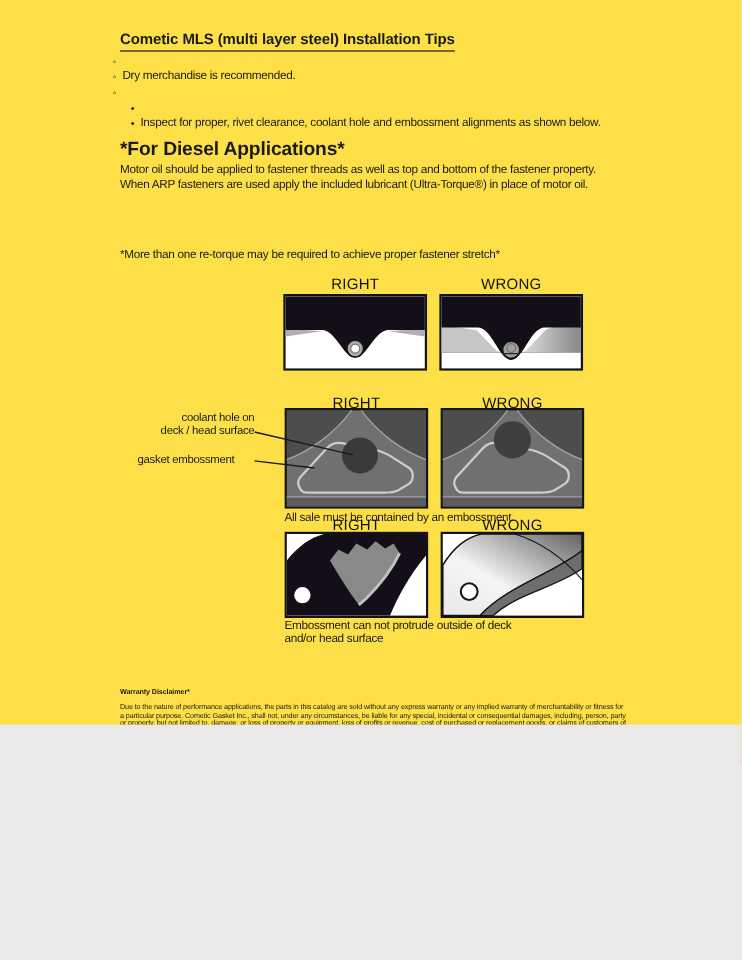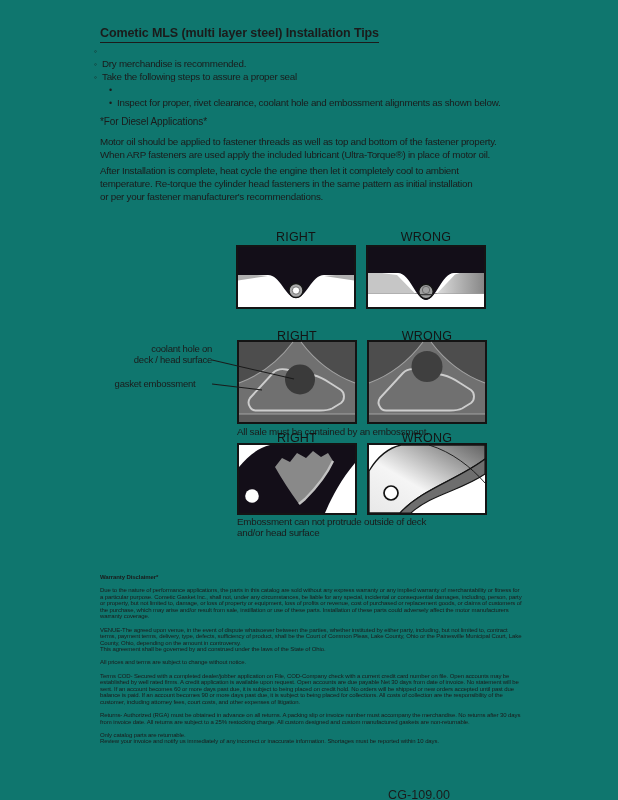--- a/index.html
+++ b/index.html
@@ -1,33 +1,33 @@
 <!DOCTYPE html>
 <html><head>
 <meta charset="utf-8">
 <style>
   html,body { margin:0; padding:0; background:#e9e9e9; }
   .page {
-    position:relative; width:618px; height:800px; margin:0 auto;
-    background:#0f766e; overflow:hidden;
+    position:relative; width:618px; height:604px; margin:0 auto;
+    background:#fde047; overflow:hidden;
     font-family:"Liberation Sans", sans-serif; color:#1b1b1b;
   }
   .abs { position:absolute; }
   .title {
     left:100px; top:26px; font-size:12.5px; font-weight:bold; letter-spacing:-0.1px;
     border-bottom:1.6px solid #1b1b1b; padding-bottom:2px;
   }
   .body-text { font-size:9.8px; letter-spacing:-0.25px; line-height:13px; }
   .pre { white-space:pre-line; }
   .bullets { left:94px; top:45px; }
   .b-row { display:flex; align-items:flex-start; line-height:12.9px; }
   .b-row .mk { width:8px; flex:none; font-size:8.5px; line-height:12.9px; }
   .b-row.sub { margin-left:15px; }
   .b-row.sub .mk { font-size:9px; }
-  .h2 { font-size:10px; font-weight:normal; letter-spacing:-0.1px; }
+  .h2 { font-size:16px; font-weight:bold; letter-spacing:-0.1px; }
   .rw-label { width:120px; text-align:center; font-size:12.5px; letter-spacing:0.2px; color:#141414; }
   .caption { font-size:9.8px; letter-spacing:-0.25px; line-height:11px; }
   .side-label { width:114px; text-align:right; font-size:9.5px; letter-spacing:-0.25px; line-height:10.5px; }
   .panel { display:block; }
   .disc-wrap { left:100px; top:574px; width:424px; }
   .disc { font-size:6px; letter-spacing:-0.1px; line-height:6.6px; margin:0 0 6.5px 0; }
   .disc.bold { font-weight:bold; }
   .disc div { margin:0; }
   .page-code { font-size:12.5px; letter-spacing:0.1px; }
 </style>
@@ -41,37 +41,34 @@
   <div class="abs bullets body-text">
     <div class="b-row">
       <span class="mk">◦</span>
     </div>
     <div class="b-row">
       <span class="mk">◦</span>
       <span>Dry merchandise is recommended.</span>
     </div>
     <div class="b-row">
       <span class="mk">◦</span>
-      <span>Take the following steps to assure a proper seal</span>
     </div>
     <div class="b-row sub">
       <span class="mk">•</span>
     </div>
     <div class="b-row sub">
       <span class="mk">•</span>
       <span>Inspect for proper, rivet clearance, coolant hole and embossment alignments as shown below.</span>
     </div>
   </div>
 
   <div class="abs h2" style="left:100px; top:116px;">*For Diesel Applications*</div>
   <div class="abs body-text pre" style="left:100px; top:135px; width:440px;">Motor oil should be applied to fastener threads as well as top and bottom of the fastener property.
 When ARP fasteners are used apply the included lubricant (Ultra-Torque®) in place of motor oil.</div>
-  <div class="abs body-text pre" style="left:100px; top:164px; width:440px;">After Installation is complete, heat cycle the engine then let it completely cool to ambient
-temperature. Re-torque the cylinder head fasteners in the same pattern as initial installation
-or per your fastener manufacturer's recommendations.</div>
+  <div class="abs body-text" style="left:100px; top:206px; width:440px;">*More than one re-torque may be required to achieve proper fastener stretch*</div>
 
   <div class="abs rw-label" style="left:236px; top:230px;">RIGHT</div>
   <div class="abs rw-label" style="left:366px; top:230px;">WRONG</div>
 
   <svg class="abs panel" style="left:236px; top:245px;" width="120" height="64" viewBox="0 0 120 64">
     <rect x="1" y="1" width="118" height="62" fill="#ffffff" stroke="#141414" stroke-width="2"></rect>
     <path d="M2,28.5 L32,31 L2,35.5 Z" fill="#b0b0b0"></path>
     <path d="M118,28.5 L88,31 L118,35.5 Z" fill="#b0b0b0"></path>
     <path d="M2,2 H118 V30 H88 C76,30 70,53 60,53 C50,53 44,30 32,30 H2 Z" fill="#130e18"></path>
     <circle cx="60" cy="45.5" r="7" fill="#ababab" stroke="#141414" stroke-width="1.4"></circle>

